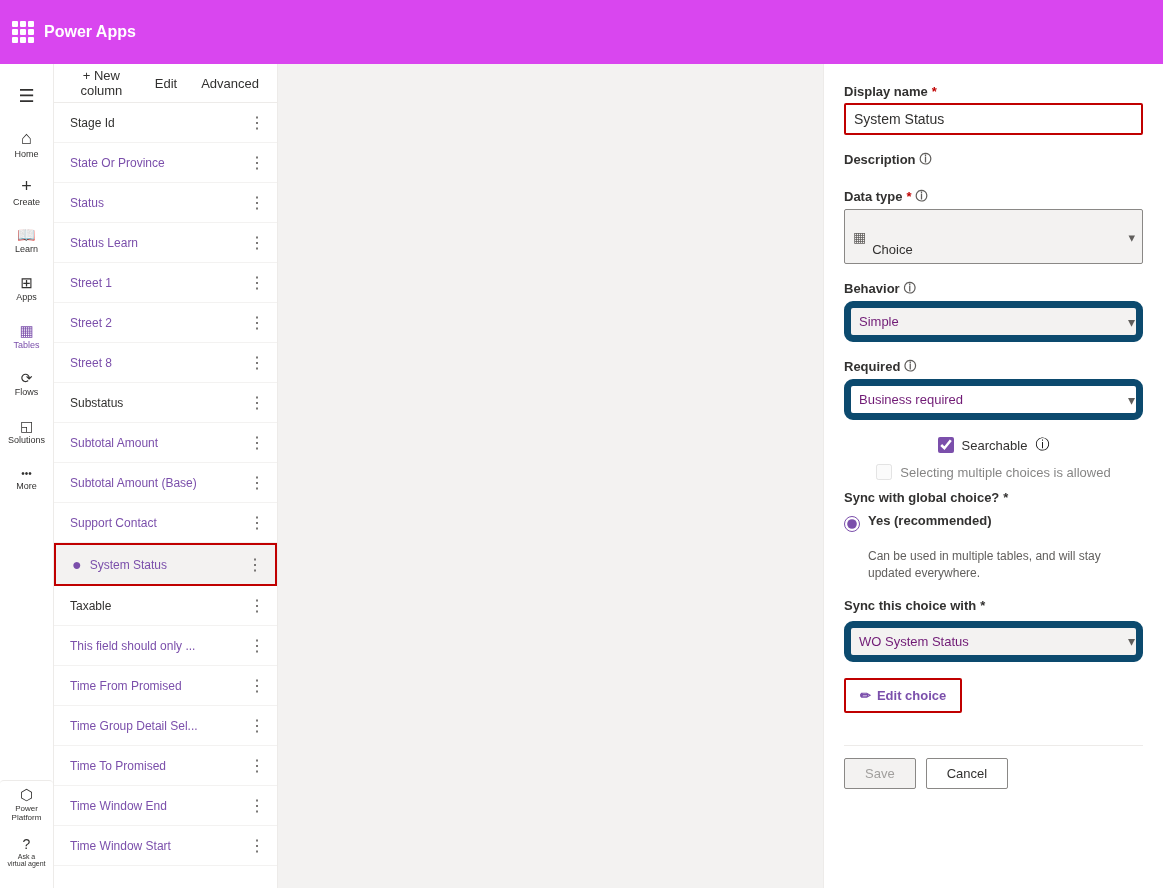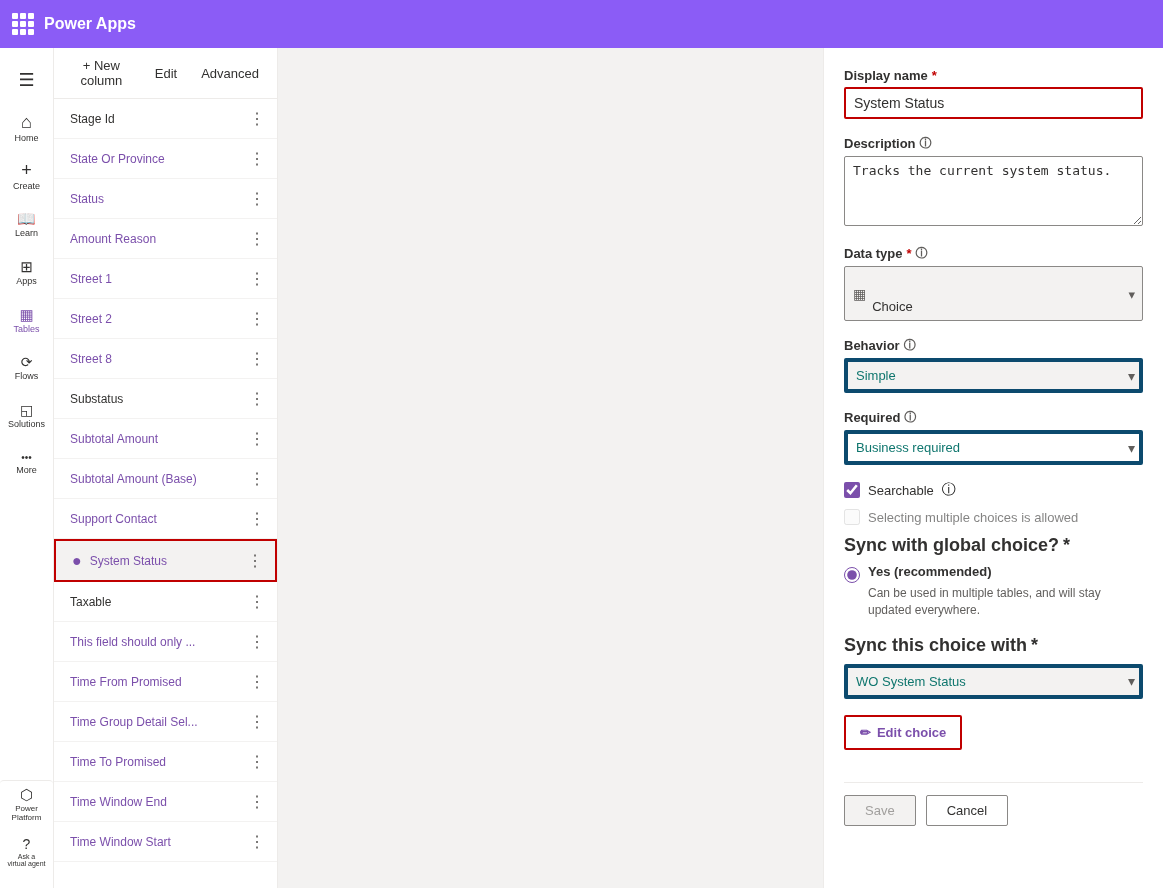--- a/index.html
+++ b/index.html
@@ -1,21 +1,21 @@
 <!DOCTYPE html>
 <html><head>
   <meta charset="utf-8">
   <style>
     * { box-sizing: border-box; margin: 0; padding: 0; }
     body { font-family: 'Segoe UI', sans-serif; font-size: 14px; background: #f3f2f1; display: flex; flex-direction: column; height: 888px; overflow: hidden; }
 
     
     .topbar {
-      background: #8b5cf6;
-      height: 48px;
+      background: #d946ef;
+      height: 64px;
       display: flex;
       align-items: center;
       padding: 0 12px;
       gap: 10px;
       color: white;
       flex-shrink: 0;
     }
     .topbar-grid-icon { display: grid; grid-template-columns: repeat(3,6px); gap: 2px; cursor: pointer; }
     .topbar-grid-icon span { width: 6px; height: 6px; background: white; border-radius: 1px; display: block; }
     .topbar-title { font-size: 16px; font-weight: 600; color: white; }
@@ -54,21 +54,21 @@
     
     .sidebar {
       width: 224px;
       background: white;
       border-right: 1px solid #edebe9;
       display: flex;
       flex-direction: column;
       flex-shrink: 0;
     }
     .sidebar-toolbar {
-      padding: 6px 12px;
+      padding: 0 12px;
       display: flex;
       align-items: center;
       gap: 12px;
       border-bottom: 1px solid #edebe9;
       font-size: 13px;
     }
     .sidebar-toolbar button {
       background: none;
       border: none;
       cursor: pointer;
@@ -147,25 +147,25 @@
       resize: vertical;
       height: 70px;
       outline: none;
     }
     .panel-select-wrapper {
       position: relative;
       width: 100%;
     }
     .panel-select {
       width: 100%;
-      border: 4px solid #0c4a6e;
-      border-radius: 2px;
+      border: 7px solid #0c4a6e;
+      border-radius: 9px;
       padding: 6px 30px 6px 8px;
       font-size: 13px;
-      color: #0f766e;
+      color: #701a75;
       background: #f3f2f1;
       appearance: none;
       cursor: pointer;
       outline: none;
     }
     .panel-select.white-bg { background: white; }
     .select-arrow {
       position: absolute;
       right: 8px;
       top: 50%;
@@ -184,33 +184,34 @@
       font-size: 13px;
       color: #323130;
     }
     .select-with-icon .choice-icon { color: #605e5c; font-size: 14px; }
 
     .checkbox-row {
       display: flex;
       align-items: center;
       gap: 8px;
       margin-bottom: 10px;
+      justify-content: center;
     }
     .checkbox-row input[type=checkbox] { width: 16px; height: 16px; accent-color: #7B4FAB; }
     .checkbox-row label { font-size: 13px; color: #323130; }
     .checkbox-disabled { opacity: 0.6; }
 
     .radio-group { display: flex; flex-direction: column; gap: 0; }
     .radio-row { display: flex; align-items: flex-start; gap: 8px; }
     .radio-row input[type=radio] { margin-top: 3px; accent-color: #7B4FAB; width: 16px; height: 16px; flex-shrink: 0; }
     .radio-label { font-size: 13px; color: #323130; font-weight: 600; }
-    .radio-desc { font-size: 12px; color: #605e5c; margin-top: 6px; line-height: 1.4; }
+    .radio-desc { font-size: 12px; color: #605e5c; margin-top: 20px; line-height: 1.4; }
 
     .section-label {
-      font-size: 18px;
+      font-size: 13px;
       font-weight: 600;
       color: #323130;
       margin-bottom: 8px;
       display: flex;
       align-items: flex-start;
       gap: 4px;
     }
 
     .edit-choice-btn {
       display: flex;
@@ -350,21 +351,21 @@
 
       <div class="sidebar-item">
         <div class="sidebar-item-left">
           <span class="item-name">Status</span>
         </div>
         <span class="item-more">⋮</span>
       </div>
 
       <div class="sidebar-item">
         <div class="sidebar-item-left">
-          <span class="item-name">Amount Reason</span>
+          <span class="item-name">Status Learn</span>
         </div>
         <span class="item-more">⋮</span>
       </div>
 
       <div class="sidebar-item">
         <div class="sidebar-item-left">
           <span class="item-name">Street 1</span>
         </div>
         <span class="item-more">⋮</span>
       </div>
@@ -481,21 +482,20 @@
         <span class="required">*</span>
       </div>
       <input type="text" class="panel-input" value="System Status" style="">
     </div>
 
     <div class="panel-field">
       <div class="panel-label">
         <span>Description</span>
         <span class="info-icon">ⓘ</span>
       </div>
-      <textarea class="panel-textarea" style="">Tracks the current system status.</textarea>
     </div>
 
     <div class="panel-field">
       <div class="panel-label">
         <span>Data type</span>
         <span class="required">*</span>
         <span class="info-icon">ⓘ</span>
       </div>
       <div class="panel-select-wrapper">
         <div class="select-with-icon">

